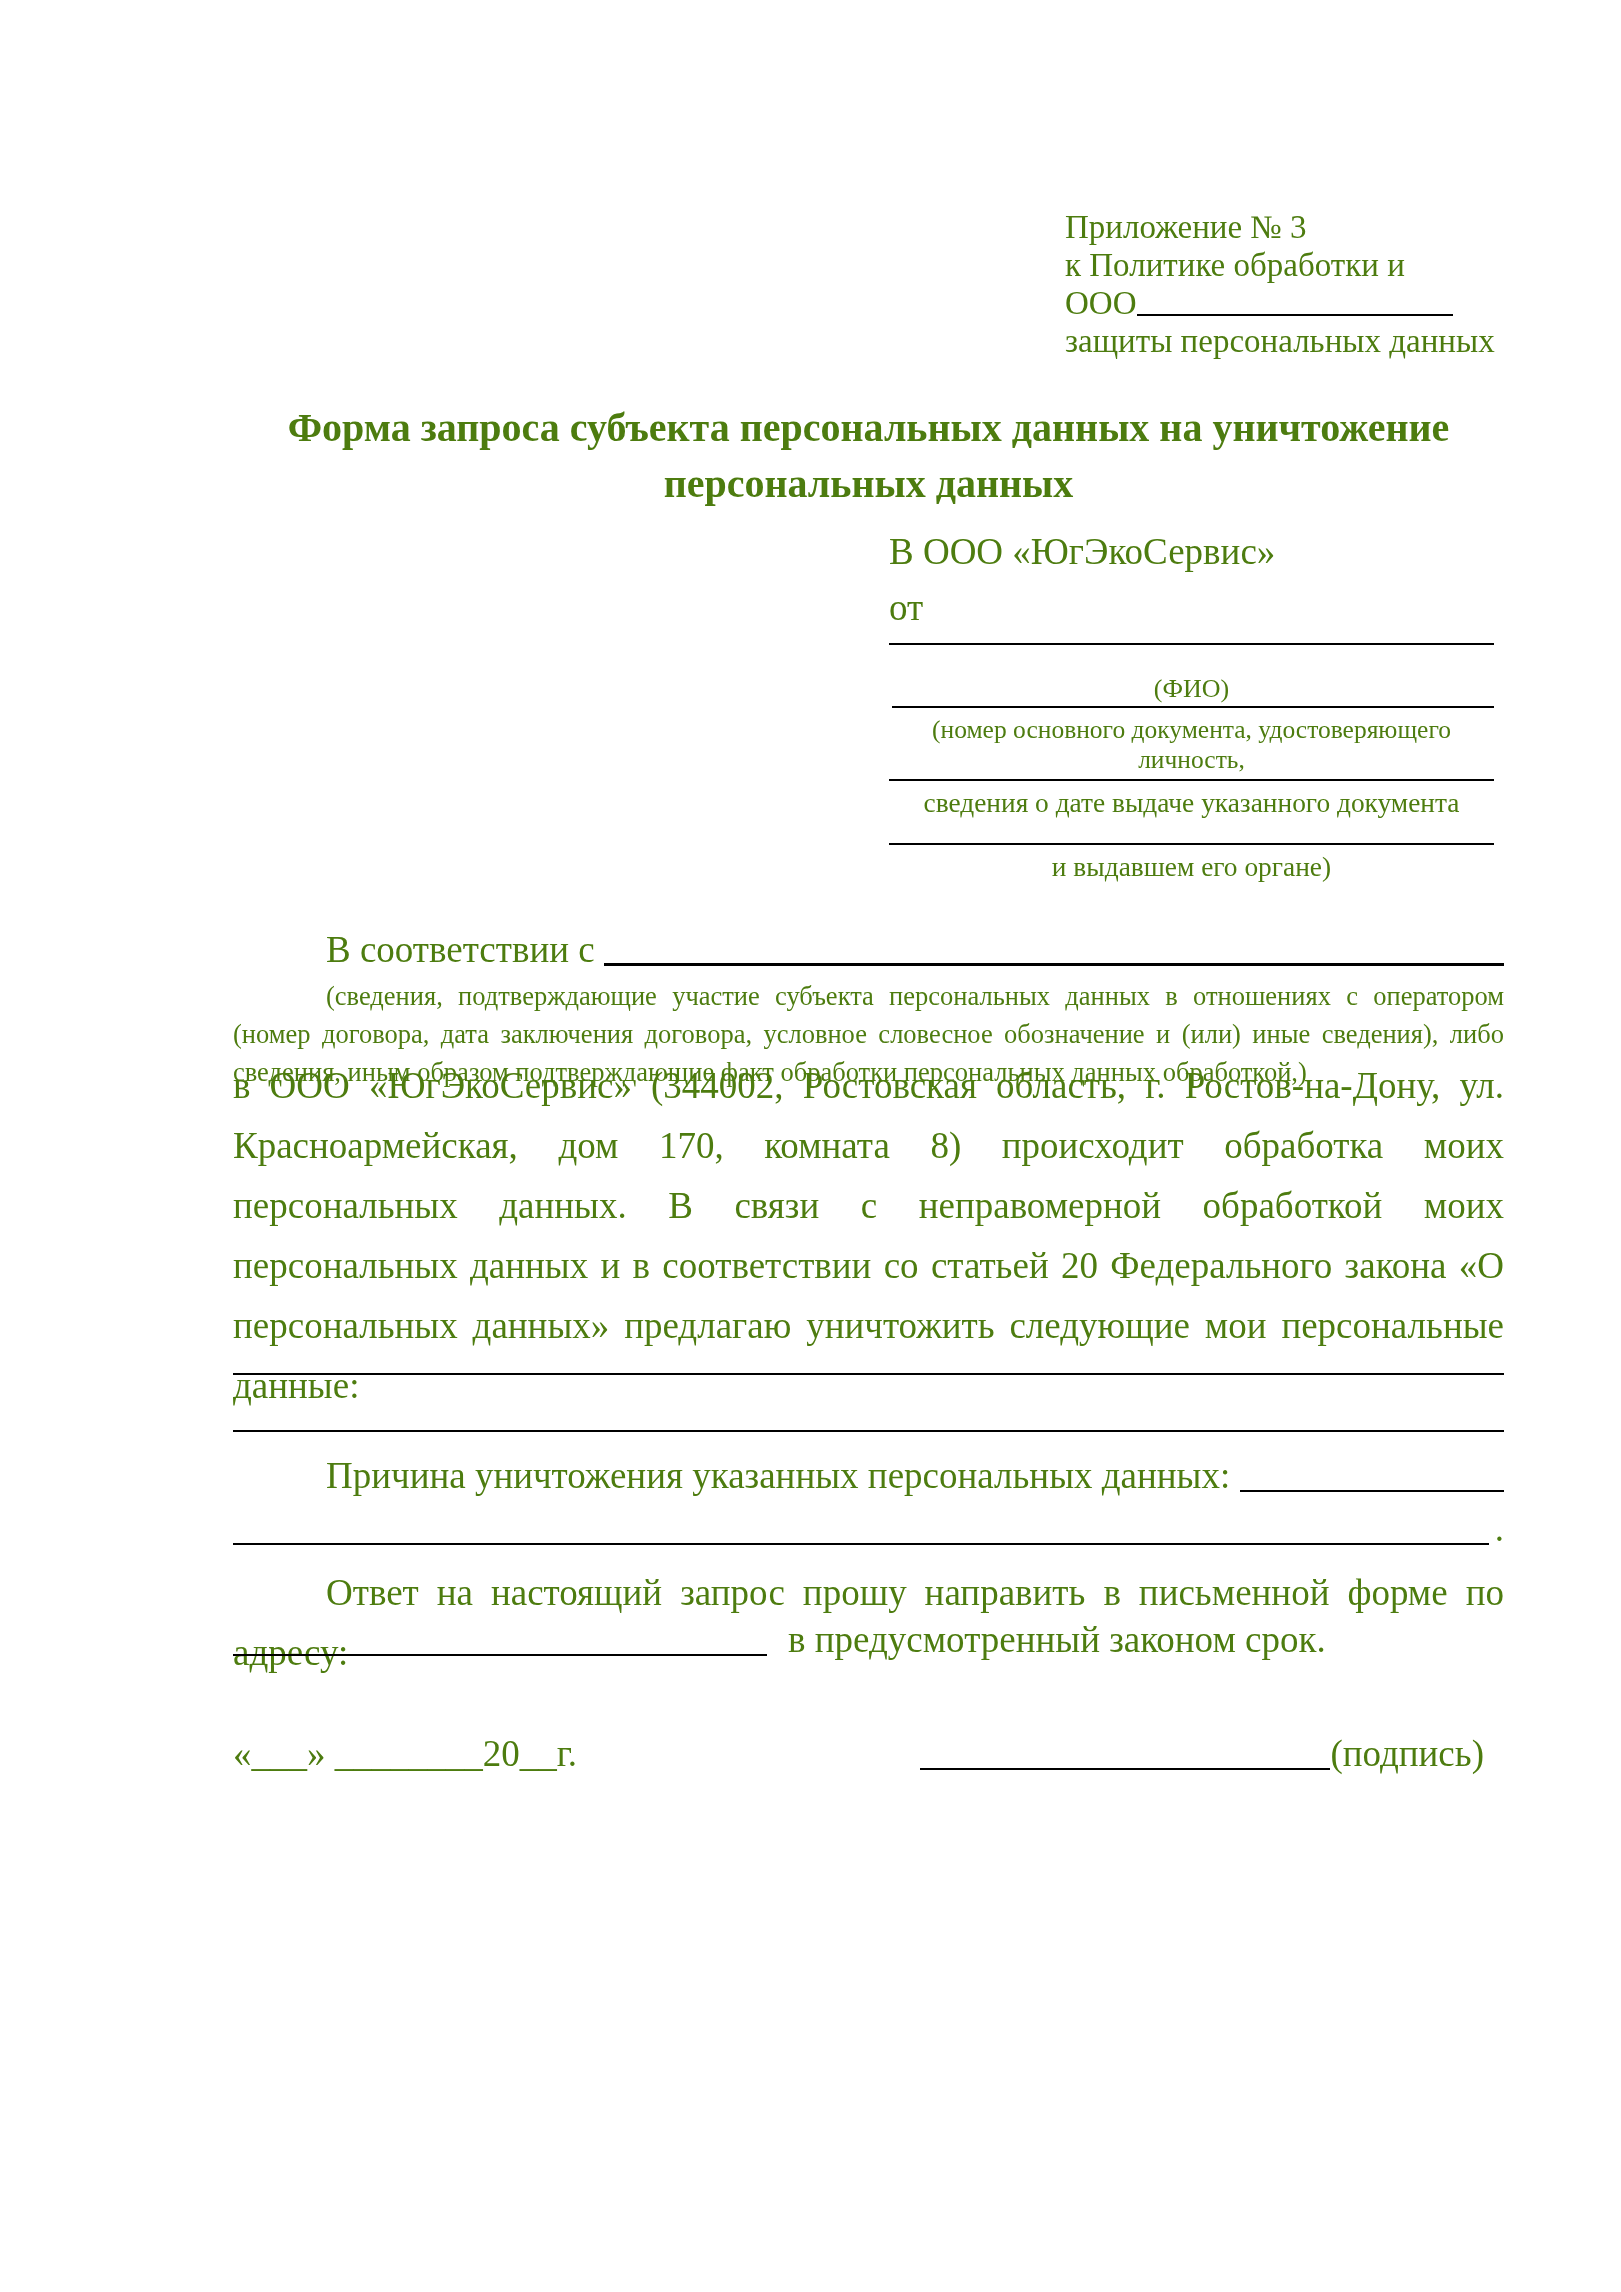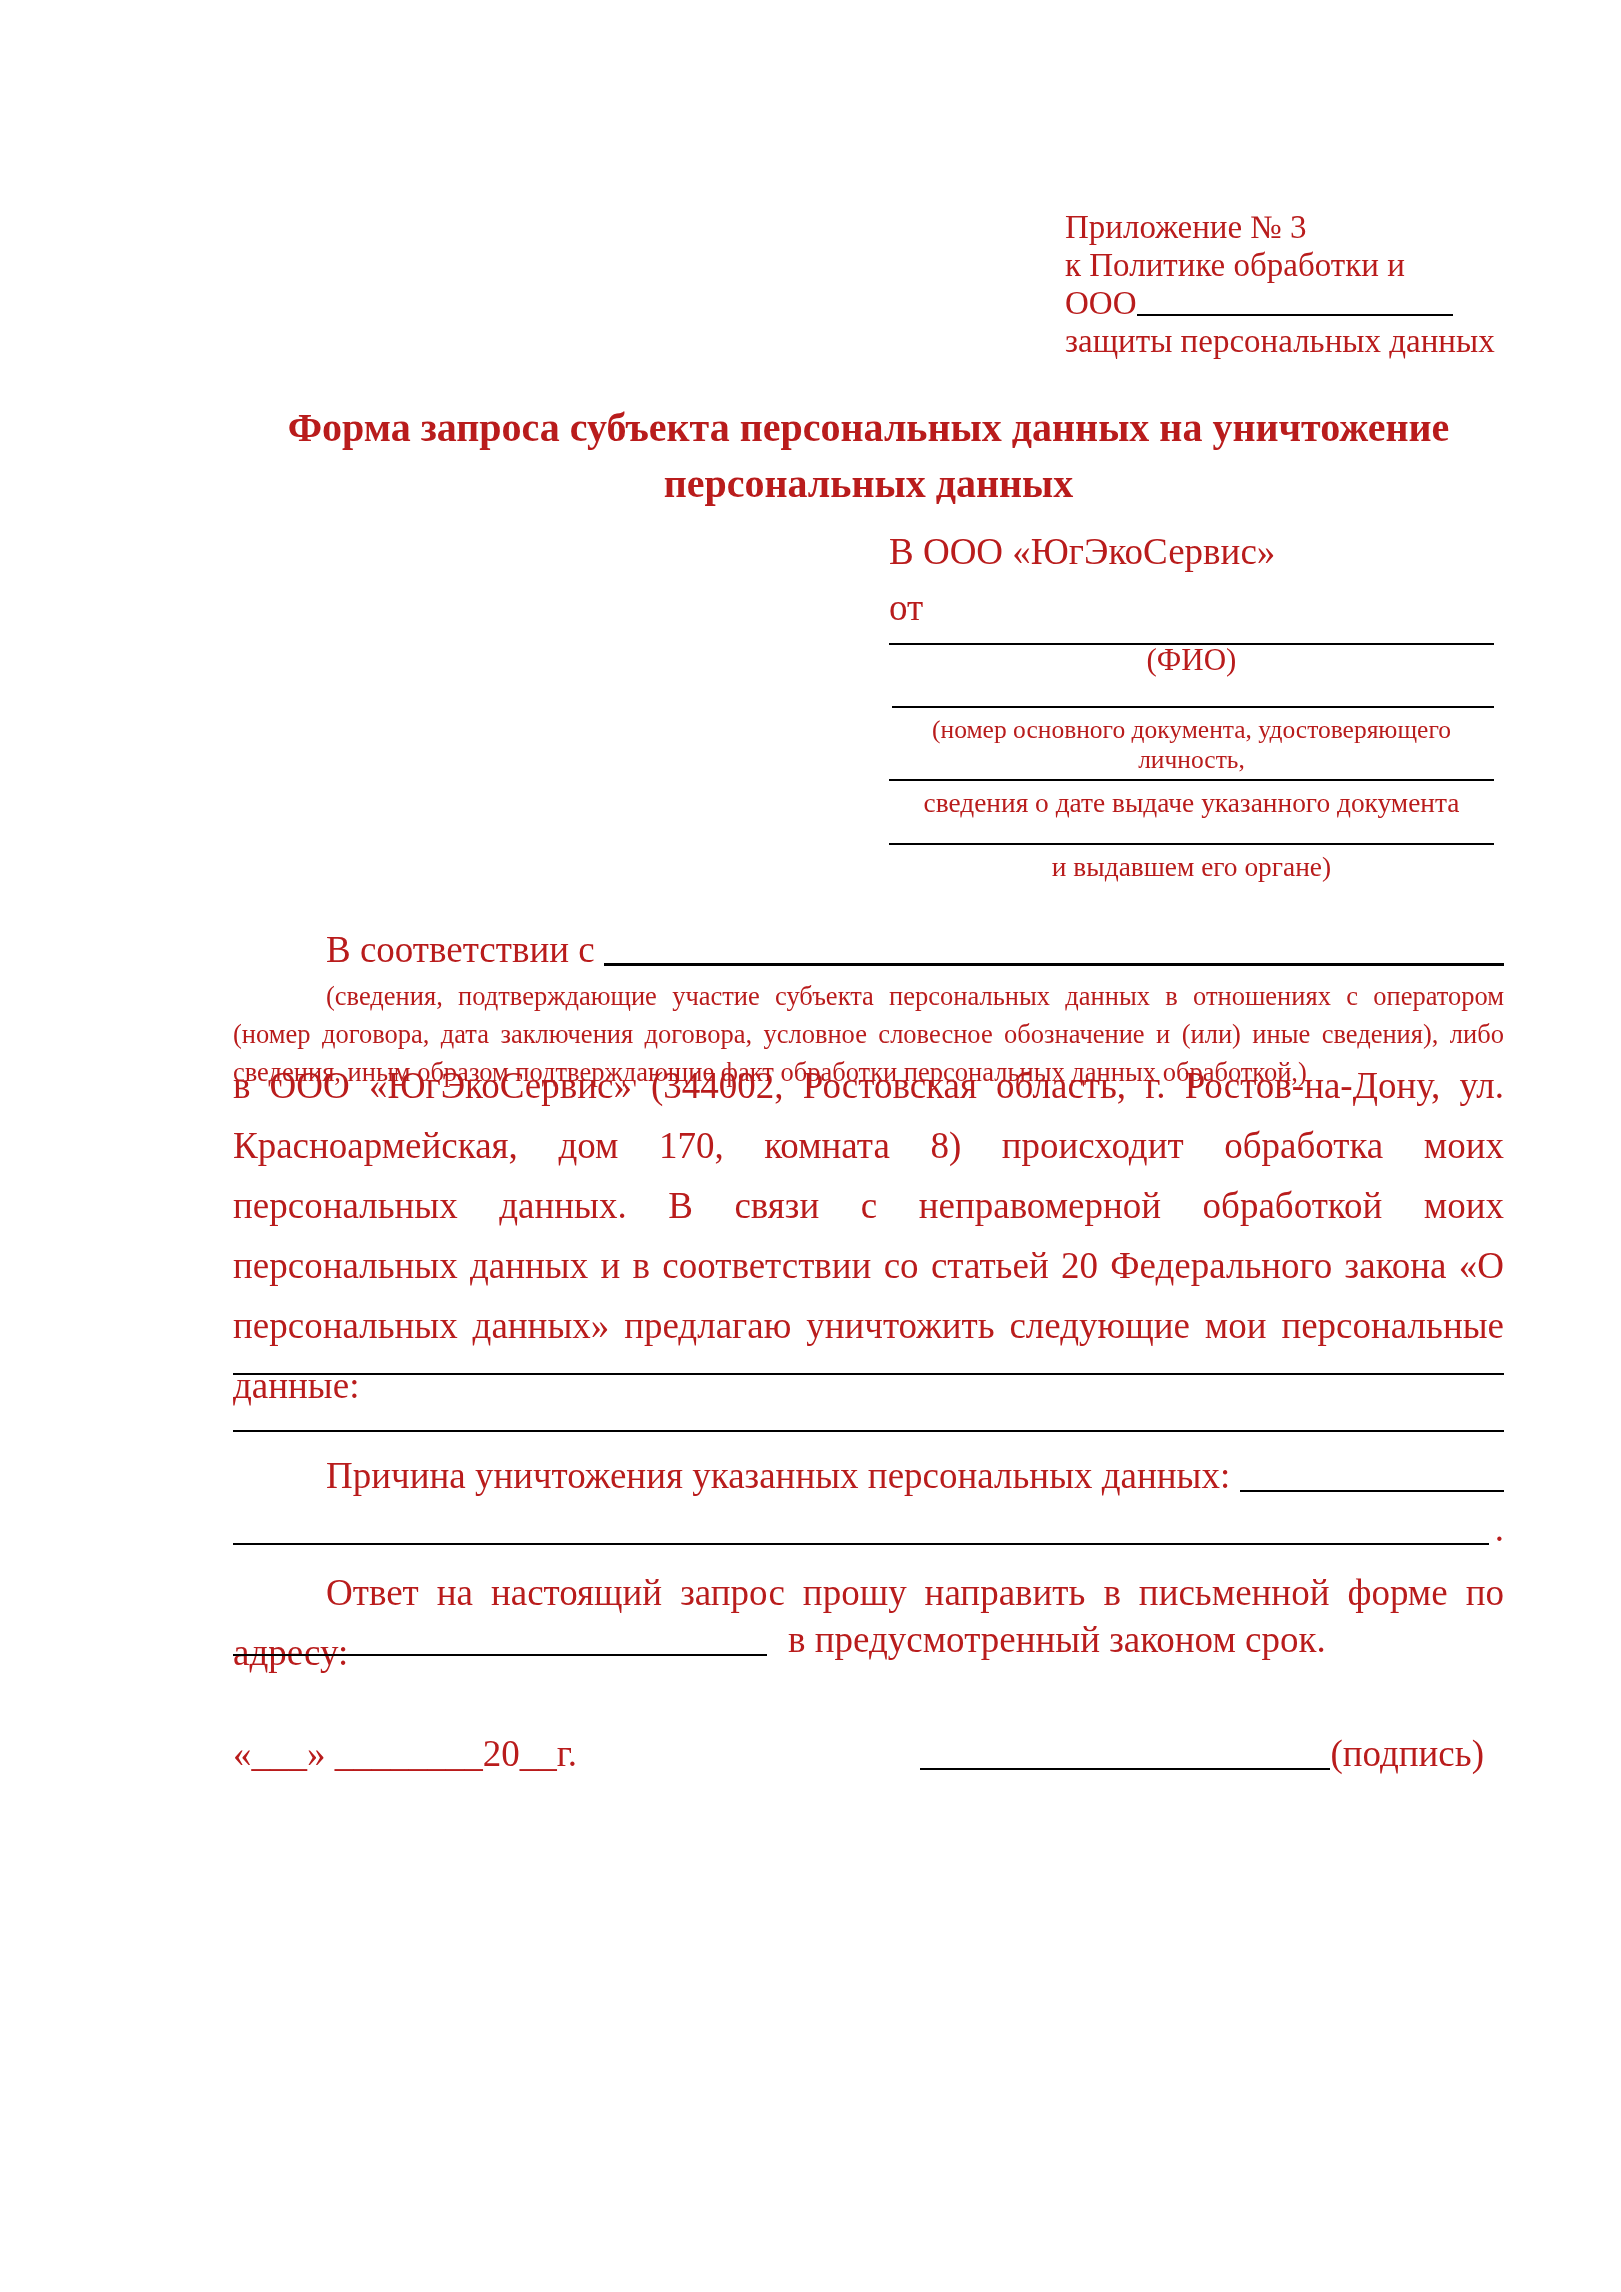--- a/index.html
+++ b/index.html
@@ -1,19 +1,19 @@
 <!DOCTYPE html>
 <html><head>
 <meta charset="utf-8">
 <style>
   html,body{margin:0;padding:0;background:#fff;}
   .page{
     position:relative;
     width:1621px;height:2293px;
-    background:#ffffff;color:#b91c1c;
+    background:#ffffff;color:#4d7c0f;
     font-family:"Liberation Serif","DejaVu Serif",serif;
     overflow:hidden;
   }
   .abs{position:absolute;}
 
   
   .header-block{left:1065px;top:208px;width:441px;font-size:33px;line-height:38px;}
   .company-blank{display:inline-block;width:316px;border-bottom:2.9px solid #000;transform:translateY(2px);}
 
   
@@ -21,21 +21,21 @@
 
   
   .addr-to{left:889px;top:530px;font-size:37px;}
   .addr-from{left:889px;top:586px;font-size:37px;}
   .rule{height:0;border-bottom:2.9px solid #000;}
   .u1{left:889px;top:643px;width:605px;}
   .u2{left:892px;top:706px;width:602px;}
   .u3{left:889px;top:779px;width:605px;}
   .u4{left:889px;top:843px;width:605px;}
   .sub-label{left:889px;width:605px;text-align:center;}
-  .fio-label{top:642px;font-size:31px;}
+  .fio-label{top:674px;font-size:26px;}
   .doc-label{top:715px;font-size:25.5px;}
   .date-label{top:788px;font-size:27.4px;}
   .issuer-label{top:852px;font-size:27.4px;}
 
   
   .accord-row{left:233px;top:927px;width:1271px;display:flex;font-size:37px;line-height:45px;}
   .accord-prefix{padding-left:93px;white-space:pre;}
   .fill{flex:1 1 auto;border-bottom:2.9px solid #000;margin-bottom:5.9px;}
   .fill-thick{border-bottom-width:3.9px;}
 

